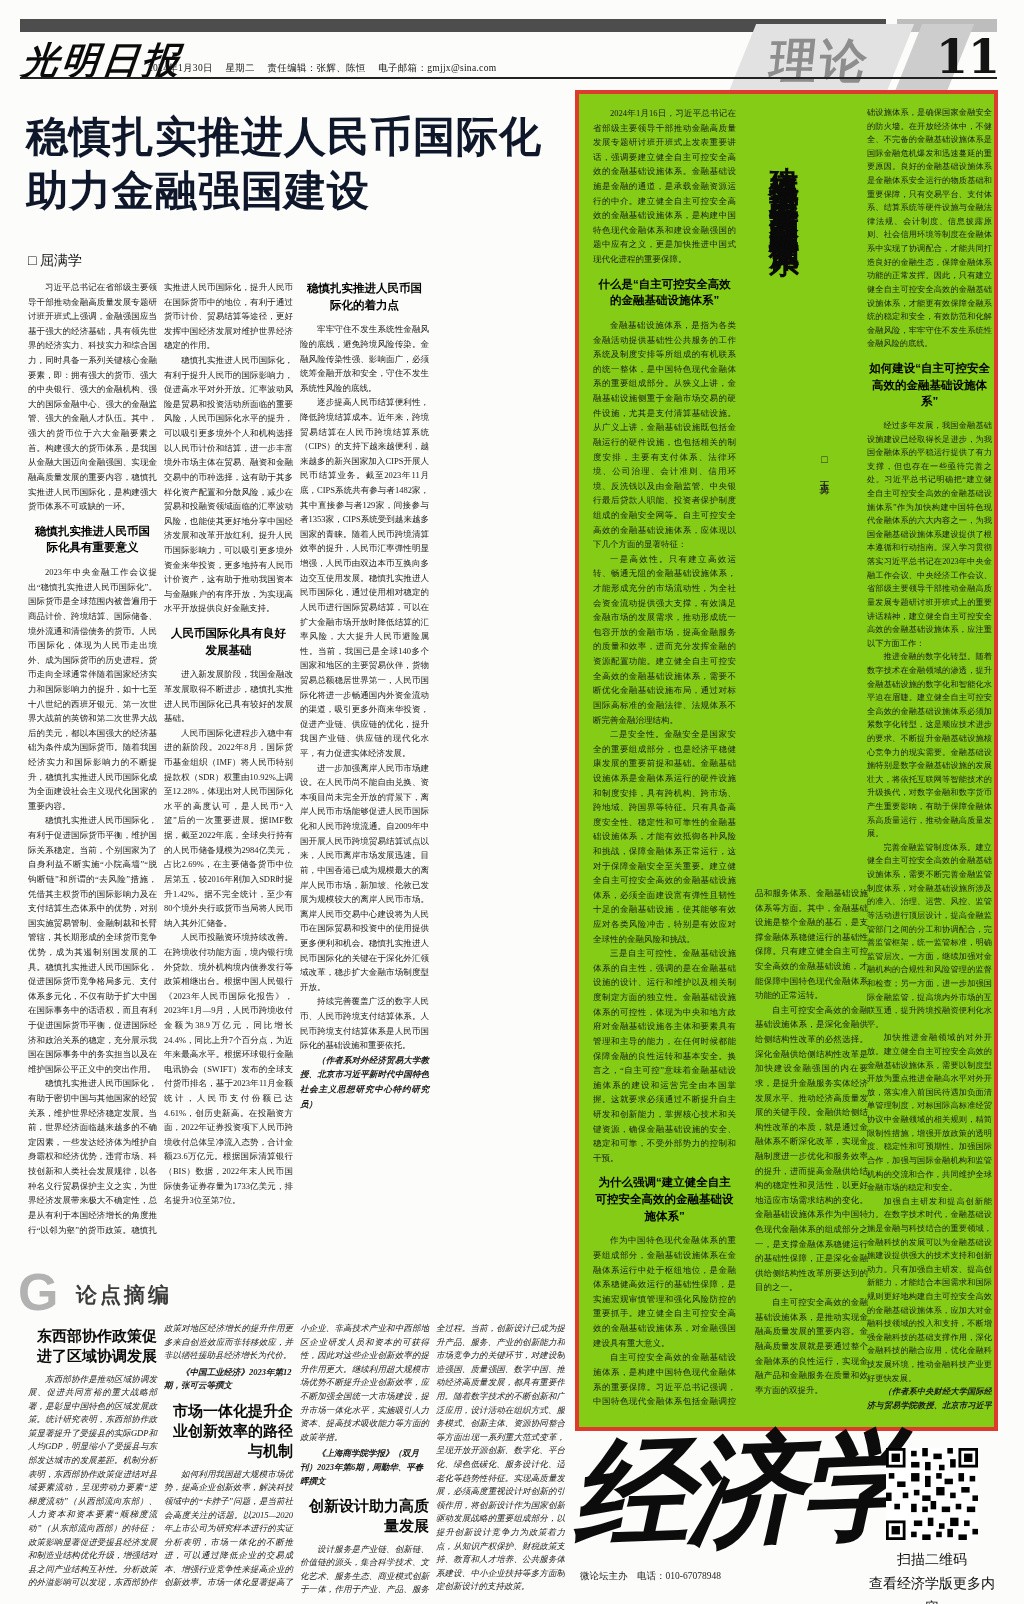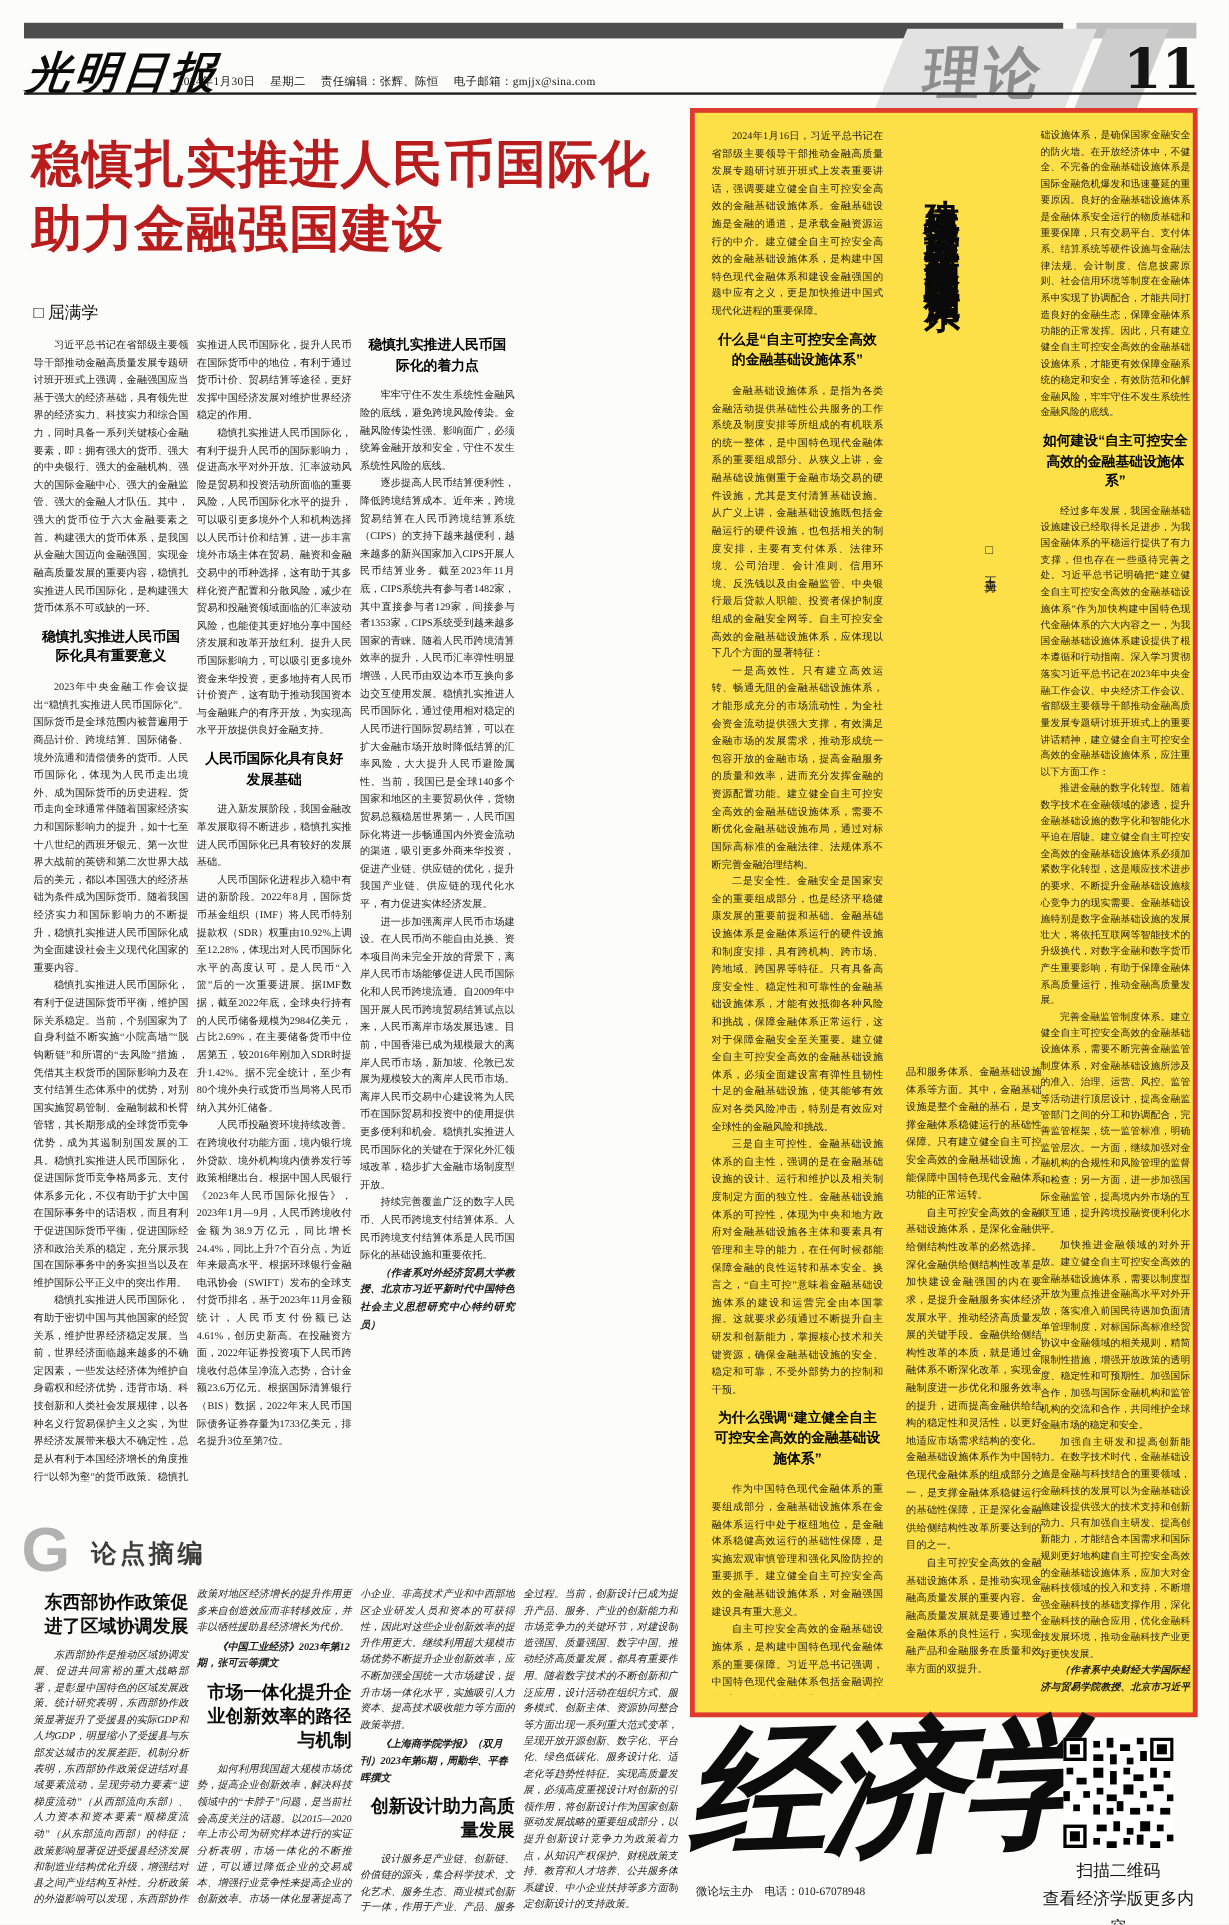--- a/index.html
+++ b/index.html
@@ -14,33 +14,33 @@
   .dateline span{margin-right:10px;margin-top:12px;}
   .stripe1{position:absolute;left:742px;top:24px;width:158px;height:70px;background:#e2e2e2;transform:skewX(-22deg);}
   .stripe2{position:absolute;left:908px;top:24px;width:52px;height:70px;background:#cdcdcd;transform:skewX(-22deg);}
   .section-title{position:absolute;left:770px;top:30px;font-family:"Liberation Sans",sans-serif;
                  font-weight:900;font-size:47px;color:#8d8d8d;letter-spacing:3px;transform:skewX(-6deg);}
   .page-number{position:absolute;left:936px;top:30px;font-family:"DejaVu Serif",serif;font-weight:bold;
                font-size:46px;color:#141414;}
   .header-rule{position:absolute;left:20px;top:77px;width:977px;height:2px;background:#222;}
   
   .main-title{position:absolute;left:26px;top:110px;font-family:"Liberation Sans",sans-serif;
-              font-weight:900;font-size:42px;line-height:1.28;color:#b91c1c;letter-spacing:1px;}
+              font-weight:900;font-size:42px;line-height:1.28;color:#0f172a;letter-spacing:1px;}
   .main-byline{position:absolute;left:28px;top:252px;font-size:14px;color:#111;}
   .colflow{font-size:8.5px;line-height:1.72;text-align:justify;color:#1b1b1b;}
   .main-flow{position:absolute;left:28px;top:280px;width:537px;height:968px;
              column-count:4;column-gap:7px;column-fill:auto;overflow:hidden;}
   .para{margin:0;text-indent:2em;text-align:justify;}
   .cont{text-indent:0;}
   .subhead{font-family:"Liberation Sans",sans-serif;font-weight:bold;font-size:11.5px;line-height:1.45;
            text-align:center;text-indent:0;margin:9px 2px;break-inside:avoid;color:#000;}
   .note{font-weight:bold;font-style:italic;}
   
   .feature-box{position:absolute;left:575px;top:90px;width:423px;height:1341px;box-sizing:border-box;
-               border:4px solid #de3a2d;background:#fde047;}
+               border:4px solid #de3a2d;background:#84cc16;}
   .f-col{position:absolute;overflow:hidden;}
   .f-col-a{left:14px;top:12px;width:143px;height:1306px;}
   .f-col-m{left:176px;top:792px;width:113px;height:528px;}
   .f-col-b{left:288px;top:12px;width:125px;height:1306px;font-size:8.2px;line-height:1.66;}
   .f-title{position:absolute;left:184px;top:48px;height:764px;writing-mode:vertical-rl;
            font-family:"Liberation Sans",sans-serif;font-weight:900;font-size:30px;letter-spacing:4px;color:#0a0a0a;}
   .f-author{position:absolute;left:238px;top:360px;writing-mode:vertical-rl;font-size:10.5px;letter-spacing:2px;color:#222;}
   
   .digest-logo{position:absolute;left:18px;top:1262px;font-family:"Liberation Sans",sans-serif;
                font-weight:bold;font-size:52px;color:#b2b2b2;}

